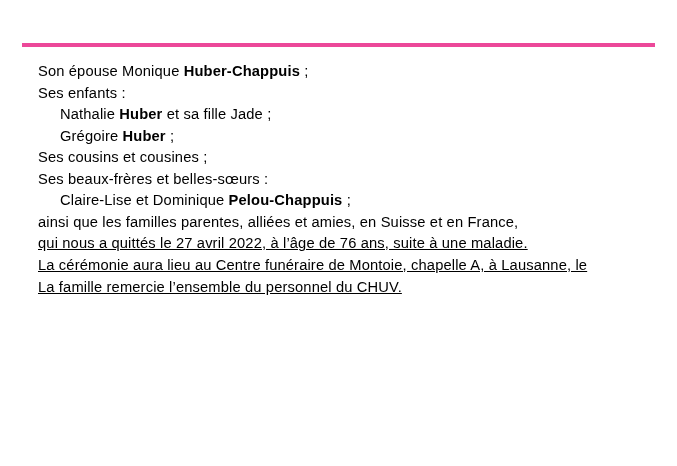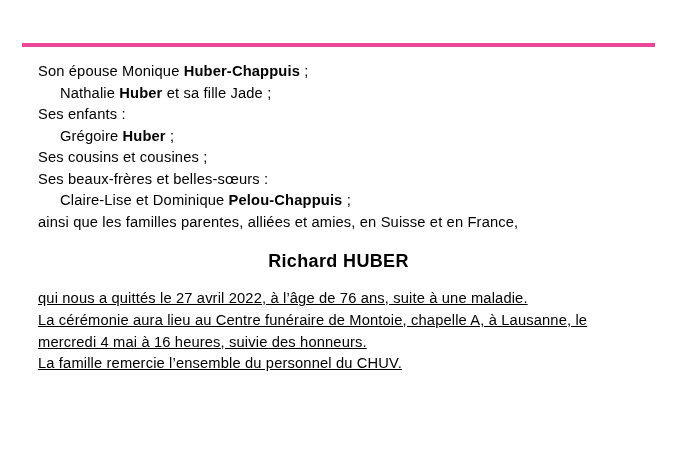--- a/index.html
+++ b/index.html
@@ -58,32 +58,30 @@
   }
 </style>
 </head>
 <body>
 
 <div class="page">
   <div class="notice">
 
     <div id="survivors-block">
         <div class="line"><span>Son épouse Monique </span><span class="bold">Huber-Chappuis</span><span> ;</span></div>
+        <div class="line"><span>Ses enfants :</span></div>
         <div class="line indent-1"><span>Nathalie </span><span class="bold">Huber</span><span> et sa fille Jade ;</span></div>
-        <div class="line"><span>Ses enfants :</span></div>
         <div class="line indent-1"><span>Grégoire </span><span class="bold">Huber</span><span> ;</span></div>
         <div class="line"><span>Ses cousins et cousines ;</span></div>
         <div class="line"><span>Ses beaux-frères et belles-sœurs :</span></div>
         <div class="line indent-1"><span>Claire-Lise et Dominique </span><span class="bold">Pelou-Chappuis</span><span> ;</span></div>
         <div class="line"><span>ainsi que les familles parentes, alliées et amies, en Suisse et en France,</span></div>
       </div>
 
-    <div class="deceased">Richard HUBER</div>
 
     <div class="body-block" id="body-block">
         <div class="line"><span>qui nous a quittés le 27 avril 2022, à l’âge de 76 ans, suite à une maladie.</span></div>
         <div class="line"><span>La cérémonie aura lieu au Centre funéraire de Montoie, chapelle A, à Lausanne, le</span></div>
-        <div class="line"><span>mercredi 4 mai à 16 heures, suivie des honneurs.</span></div>
         <div class="line"><span>La famille remercie l’ensemble du personnel du CHUV.</span></div>
       </div>
 
   </div>
 </div>
 
 </body></html>

